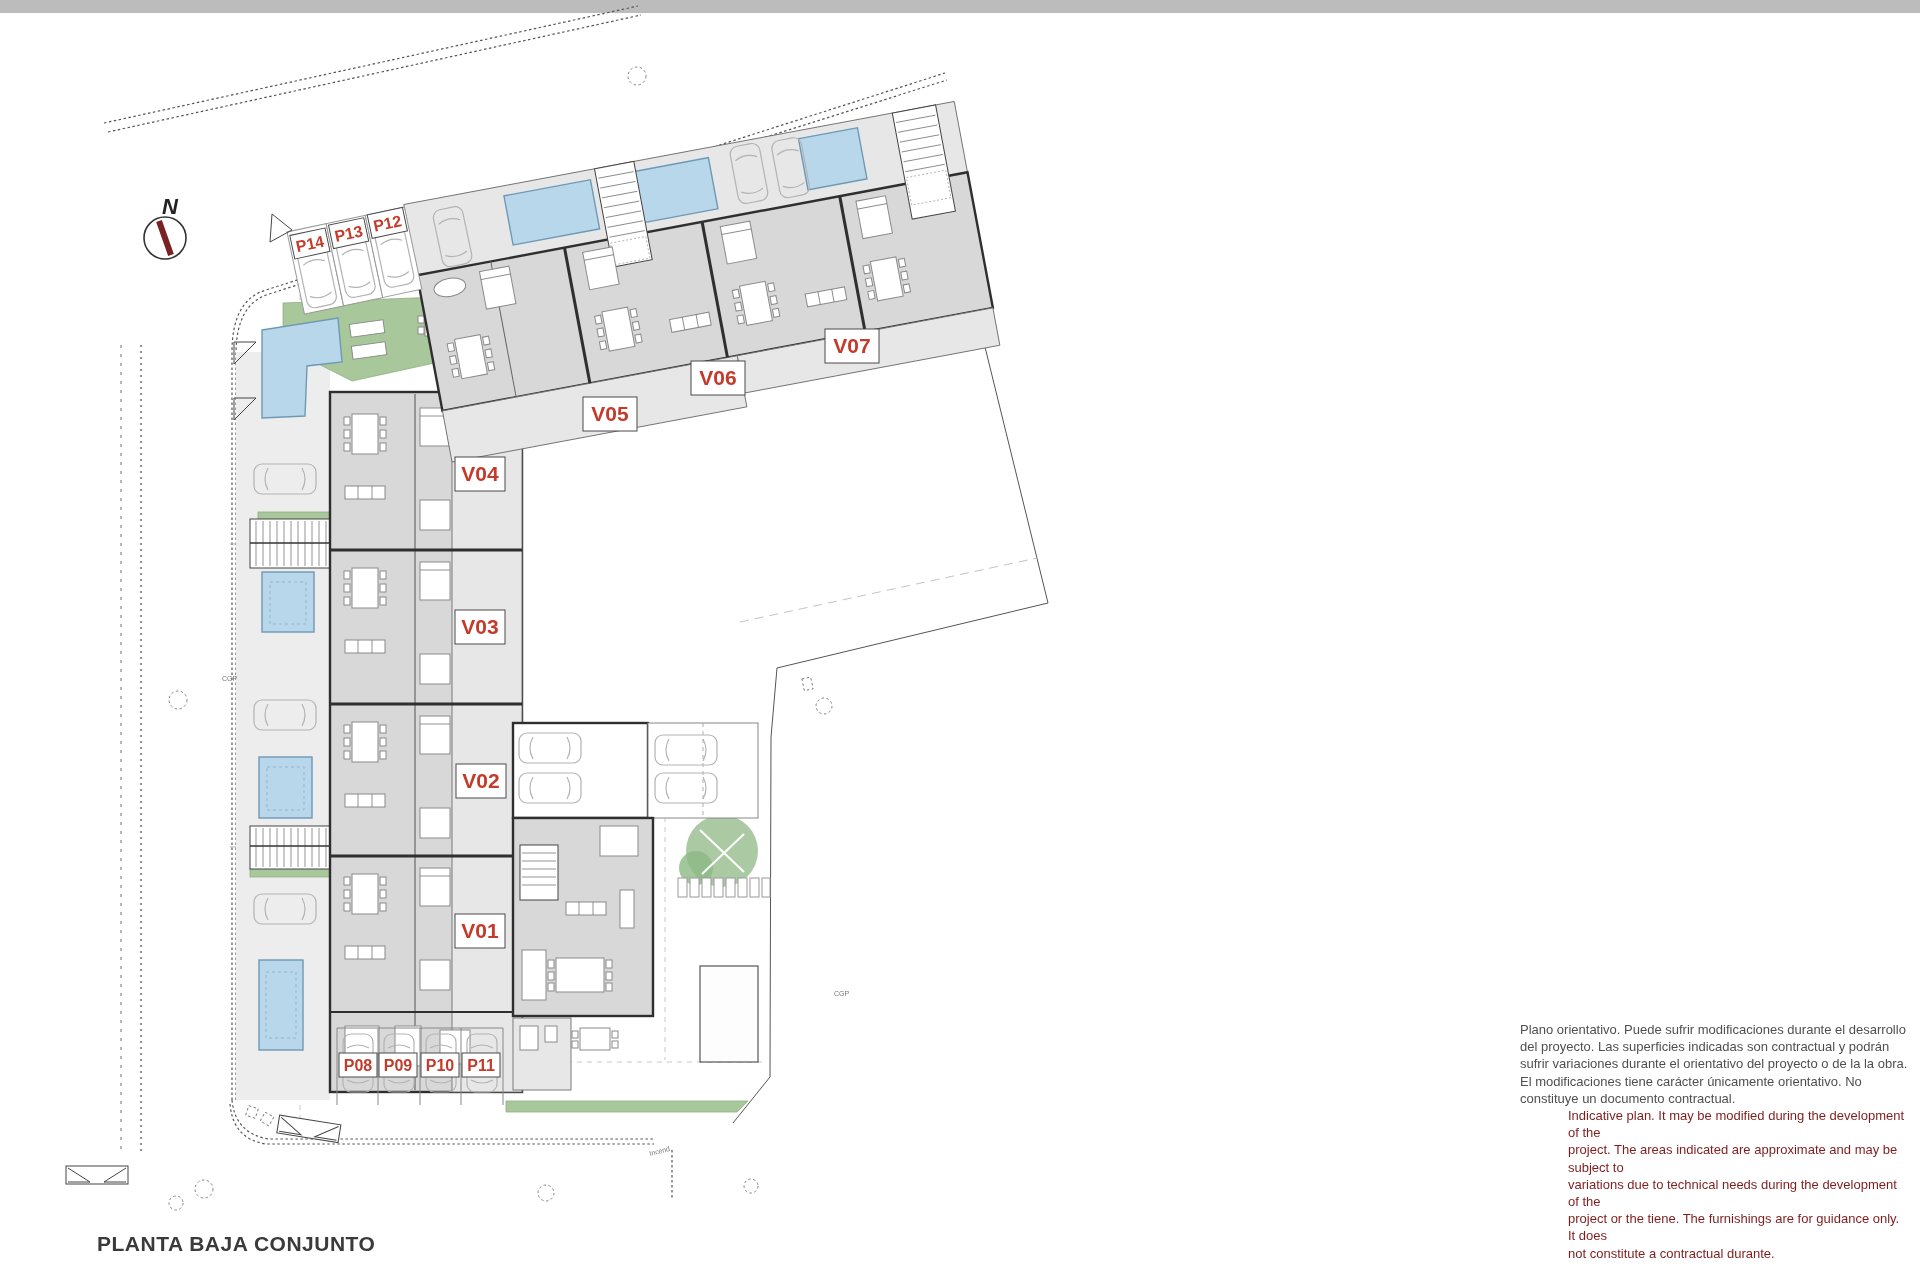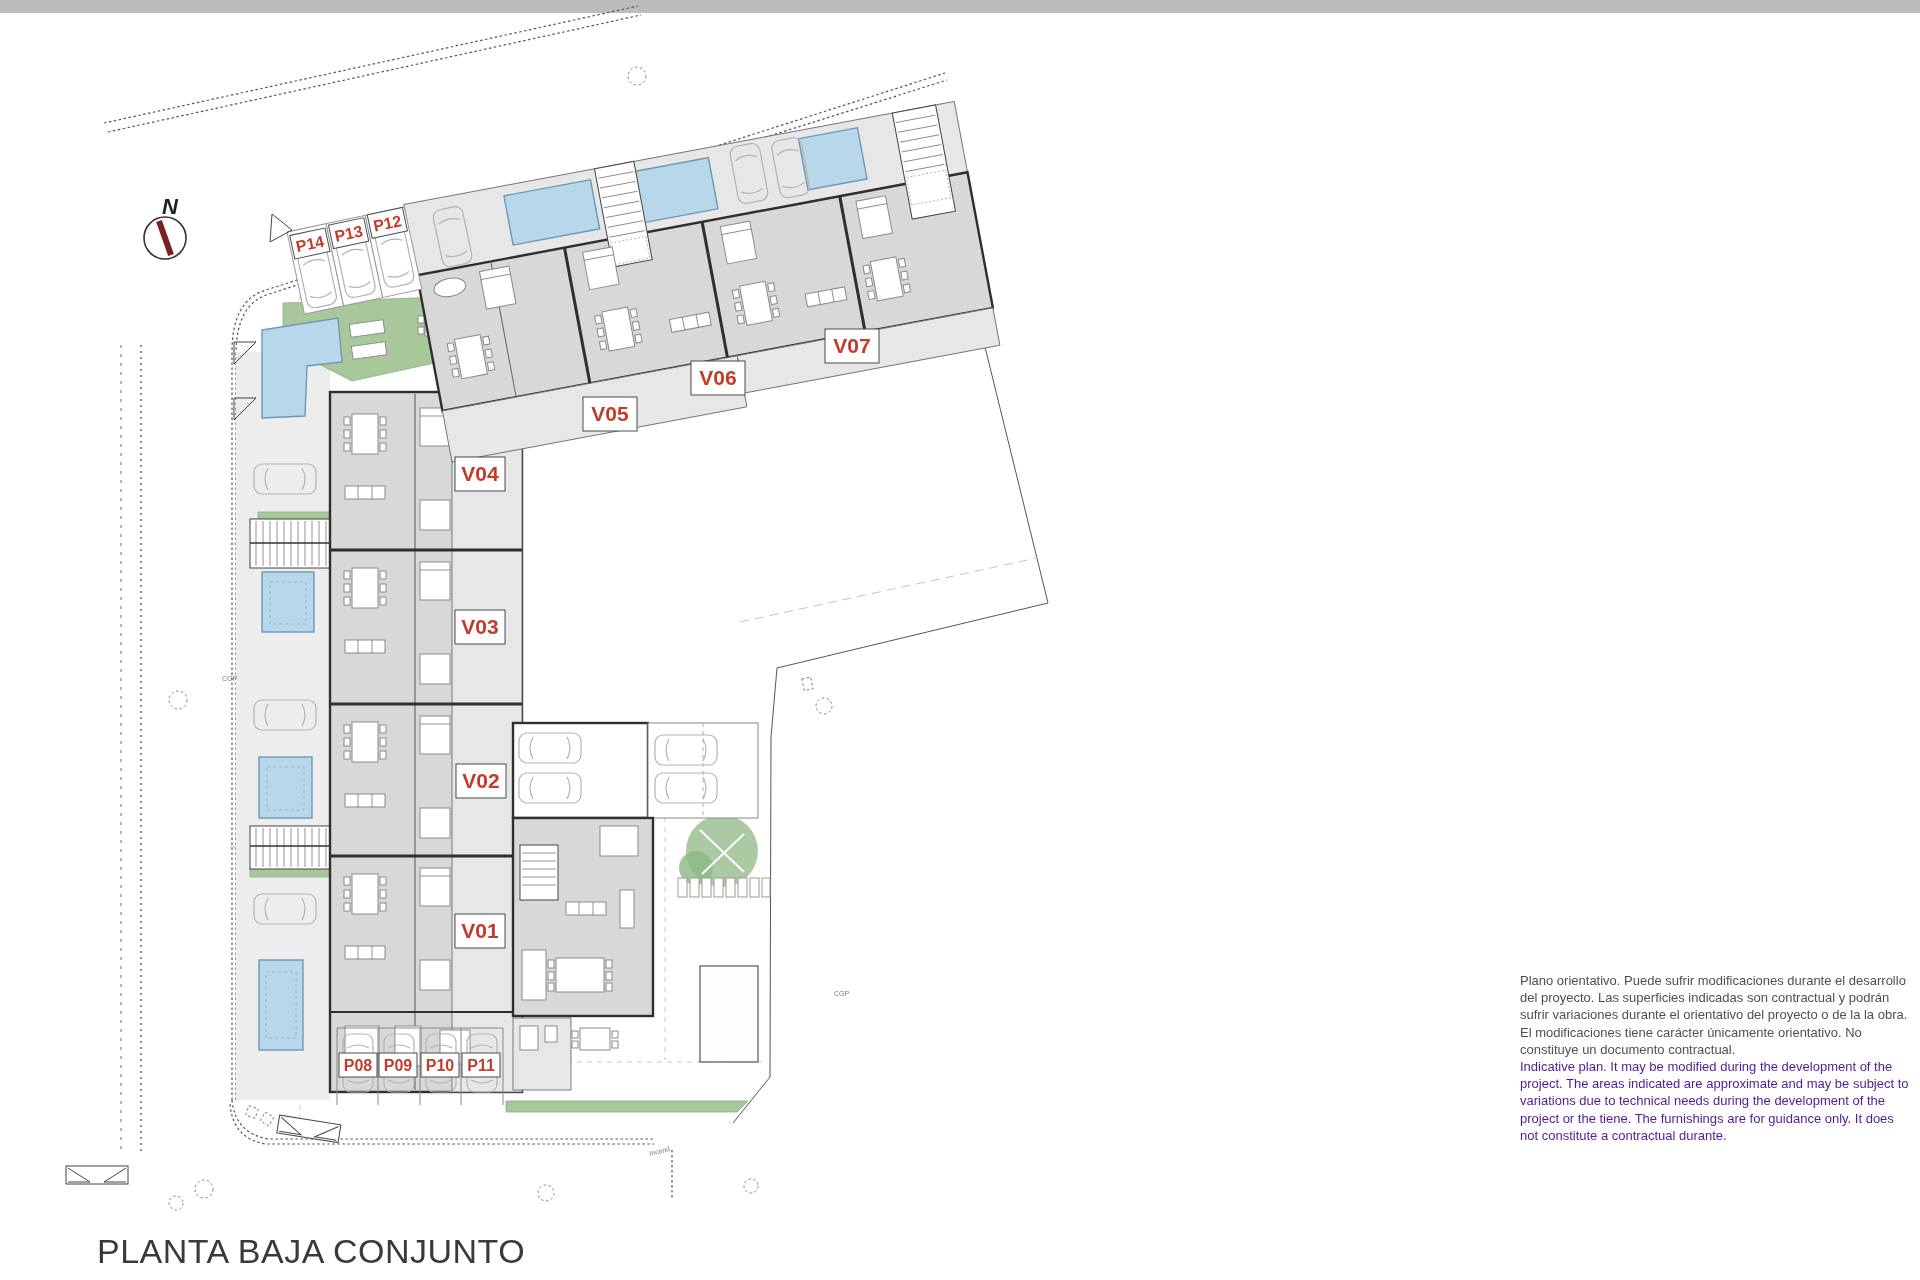--- a/index.html
+++ b/index.html
@@ -1,23 +1,23 @@
 <!DOCTYPE html>
 <html><head>
 <meta charset="utf-8">
 <style>
   html,body{margin:0;padding:0;background:#ffffff;width:1920px;height:1280px;
     font-family:"Liberation Sans", sans-serif;position:relative;overflow:hidden;}
   .bar{position:absolute;left:0;width:1920px;height:13px;background:#bcbcbc;}
-  #sheet-title{position:absolute;left:97px;top:1232px;font-size:34px;letter-spacing:.5px;
-    color:#3a3a3a;font-weight:400;}
-  #disclaimer{position:absolute;left:1520px;top:972px;width:390px;font-size:13px;
+  #sheet-title{position:absolute;left:97px;top:1232px;font-size:21px;letter-spacing:.5px;
+    color:#3a3a3a;font-weight:700;}
+  #disclaimer{position:absolute;left:1520px;top:1021px;width:390px;font-size:13px;
     line-height:17.2px;}
   #disclaimer .es{color:#4f4f4f;}
-  #disclaimer .en{color:#4c1d95;}
+  #disclaimer .en{color:#7f1d1d;margin-left:48px;}
   svg{position:absolute;left:0;top:0;}
   svg text{font-family:"Liberation Sans", sans-serif;}
   .vlabel{font-size:21px;font-weight:bold;fill:#c43b2b;text-anchor:middle;}
   .plabel{font-size:16px;font-weight:bold;fill:#c43b2b;text-anchor:middle;}
   .lblbox{fill:#ffffff;stroke:#4a4a4a;stroke-width:1;}
   .wall{fill:#d8d8d8;stroke:#2f2f2f;stroke-width:2.4;}
   .terr{fill:#e7e7e7;stroke:#6f6f6f;stroke-width:.9;}
   .furn{fill:#ffffff;stroke:#8a8a8a;stroke-width:1;}
   .car{fill:none;stroke:#b3b3b3;stroke-width:1.2;}
   .pool{fill:#b8d7eb;stroke:#6e99b5;stroke-width:1.4;}

